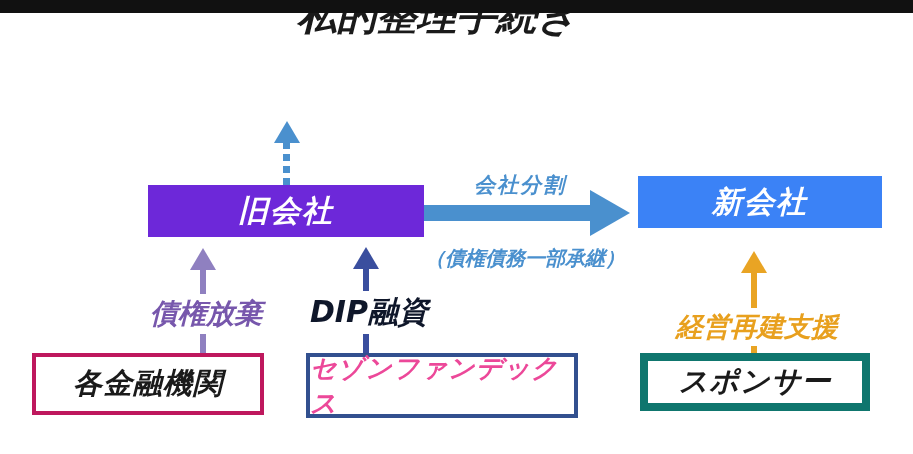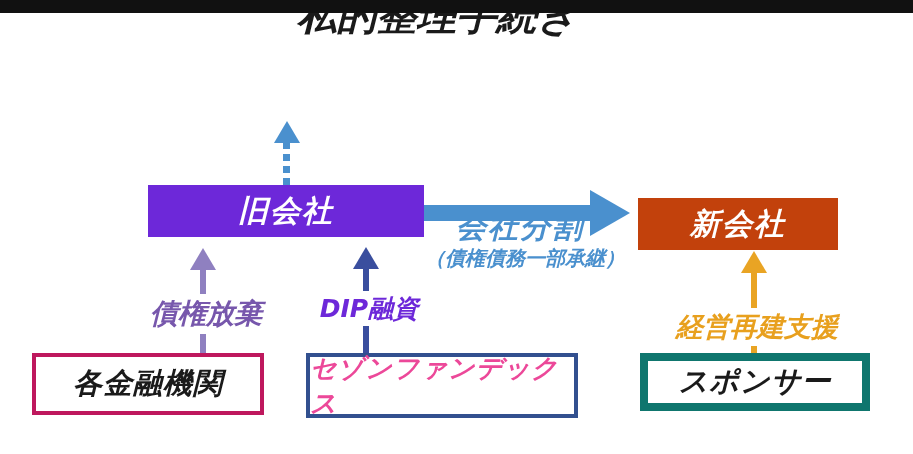--- a/index.html
+++ b/index.html
@@ -14,42 +14,42 @@
     left:230px;top:-7px;width:414px;text-align:center;
     font-size:40px;line-height:44px;font-weight:bold;color:#1a1a1a;
     white-space:nowrap;
   }
   
   .box-filled{
     display:flex;align-items:center;justify-content:center;
     color:#ffffff;font-weight:bold;font-size:30px;letter-spacing:2px;
   }
   .box-old{left:148px;top:185px;width:276px;height:52px;background:#6d28d9;}
-  .box-new{left:638px;top:198px;width:200px;height:52px;background:#c2410c;}
+  .box-new{left:638px;top:176px;width:244px;height:52px;background:#3b82f6;}
   
   .box-outline{
     display:flex;align-items:center;justify-content:center;
     background:#ffffff;font-weight:bold;font-size:29px;color:#1a1a1a;
     letter-spacing:1px;box-sizing:border-box;
   }
   .box-fin{left:32px;top:353px;width:232px;height:62px;border:4px solid #be185d;}
   .box-fundex{left:306px;top:353px;width:272px;height:65px;border:4px solid #32508F;color:#ec4899;font-size:26px;}
   .box-sponsor{left:640px;top:353px;width:230px;height:58px;border:8px solid #0f766e;}
   
   .t-blue{color:#4A90CE;font-weight:bold;white-space:nowrap;}
   .special-liq{left:220px;top:77px;width:150px;text-align:center;font-size:30px;letter-spacing:2px;}
-  .split-label{left:420px;top:171px;width:200px;text-align:center;font-size:30px;letter-spacing:2px;margin-top:36px;}
+  .split-label{left:420px;top:171px;width:200px;text-align:center;font-size:21px;letter-spacing:2px;}
   .split-note{left:400px;top:245px;width:250px;text-align:center;font-size:20px;}
   
   .flow-label{
     font-weight:bold;text-align:center;background:#ffffff;
     padding:1px 3px;white-space:nowrap;
   }
   .lbl-purple{left:122px;top:294px;width:162px;font-size:28px;color:#7757AC;}
-  .lbl-navy{left:282px;top:291px;width:168px;font-size:25px;color:#6d28d9;}
+  .lbl-navy{left:282px;top:291px;width:168px;font-size:30px;color:#0f172a;}
   .lbl-orange{left:666px;top:296px;width:176px;font-size:27px;color:#E8A01E;margin-top:12px;}
   
   .vline{width:6px;}
   .vhead{width:0;height:0;border-left:13px solid transparent;border-right:13px solid transparent;}
   .dash-line{
     left:283px;top:142px;width:7px;height:44px;
     background:repeating-linear-gradient(to bottom,#4A90CE 0px,#4A90CE 7px,transparent 7px,transparent 12px);
   }
   .dash-head{left:274px;top:121px;border-left-width:13px;border-right-width:13px;border-bottom:22px solid #4A90CE;}
   .purple-line{left:200px;top:268px;height:85px;background:#8F80C0;}

